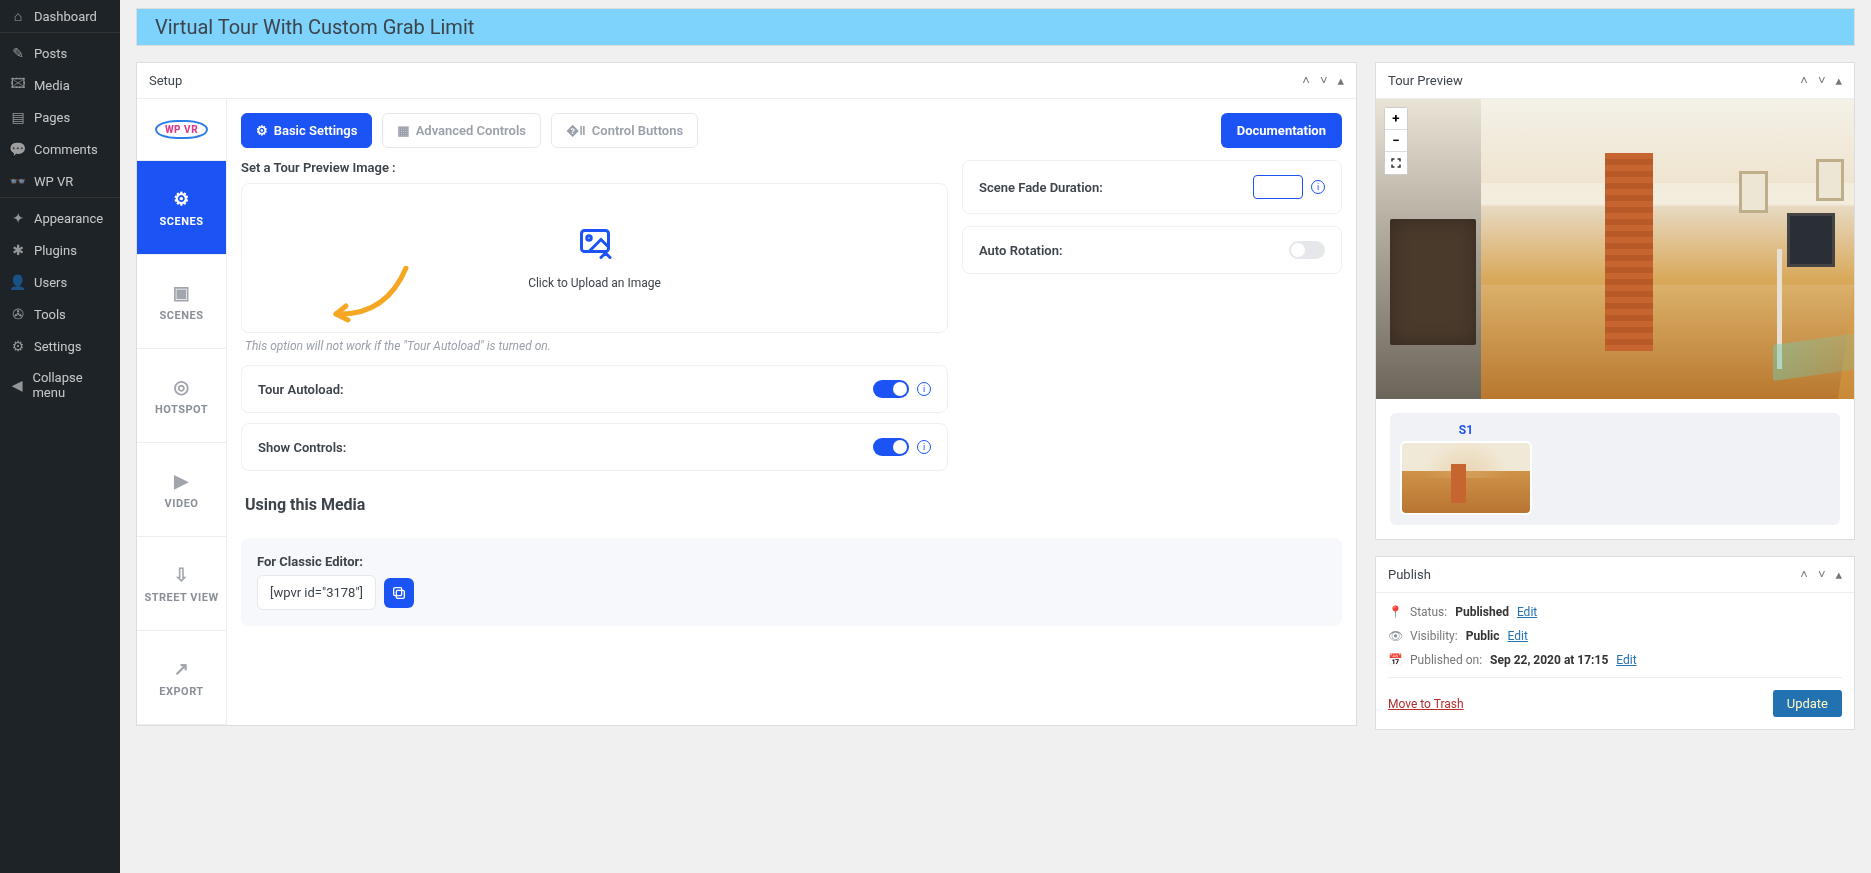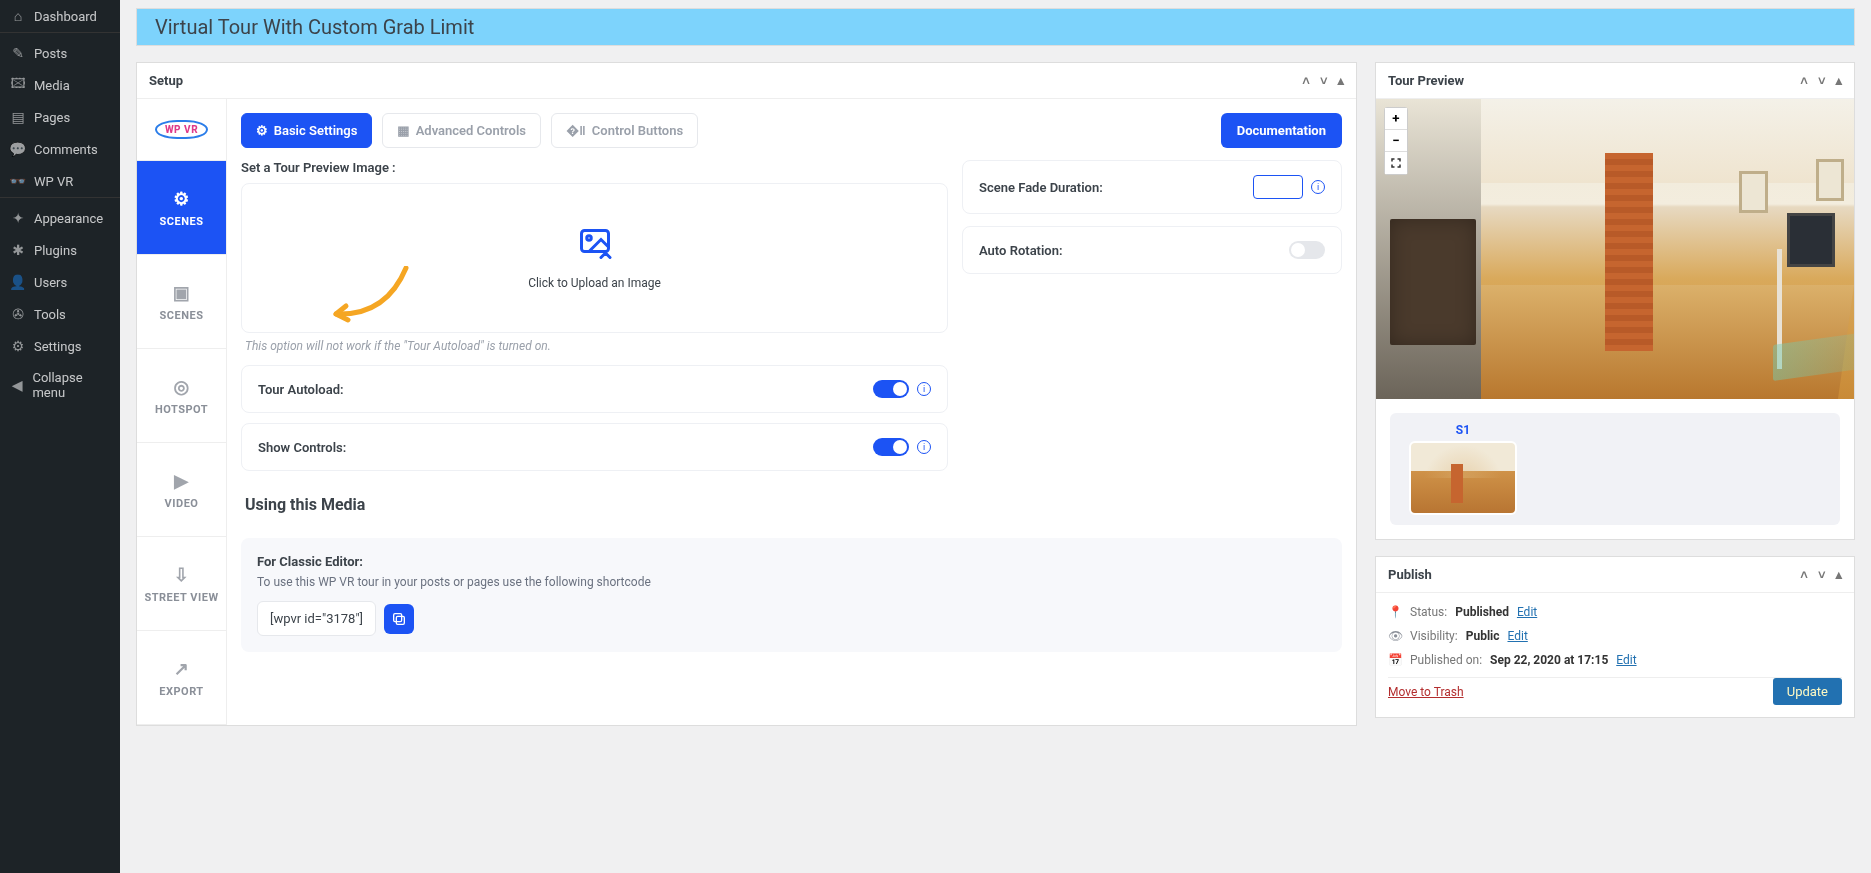--- a/index.html
+++ b/index.html
@@ -15,21 +15,21 @@
 
 
 .main { flex: 1; padding: 8px 16px; overflow: auto; }
 .title-box { background: #7dd3fc; border: 1px solid #ddd; padding: 6px 18px; font-size: 20px; margin-bottom: 16px; }
 
 .columns { display: flex; gap: 18px; align-items: flex-start; }
 .col-left { flex: 1; min-width: 0; }
 .col-right { width: 480px; flex-shrink: 0; }
 
 .panel { background: #fff; border: 1px solid #ddd; margin-bottom: 16px; }
-.panel-head { display: flex; align-items: center; justify-content: space-between; padding: 10px 12px; border-bottom: 1px solid #eee; font-weight: 700; }
+.panel-head { display: flex; align-items: center; justify-content: space-between; padding: 10px 12px; border-bottom: 1px solid #eee; font-weight: 400; }
 .panel-head .controls { display: flex; gap: 10px; color: #777; }
 .panel-head .controls span { cursor: pointer; }
 
 
 .setup-body { display: flex; }
 .vtabs { width: 90px; border-right: 1px solid #eee; background: #fff; }
 .vtab { display: flex; flex-direction: column; align-items: center; justify-content: center; gap: 6px; height: 94px; color: #8a8f98; font-size: 11px; font-weight: 700; letter-spacing: .5px; border-bottom: 1px solid #eee; cursor: pointer; text-align: center; padding: 0 4px;}
 .vtab.logo { height: 62px; border-bottom: 1px solid #eee; }
 .vtab.logo .badge { border: 2px solid #2b7de9; border-radius: 50%/60%; padding: 2px 8px; font-weight: 800; color: #de3b8a; font-size: 10px; }
 .vtab.active { background: #1c53f4; color: #fff; }
@@ -90,34 +90,34 @@
 .pano .frame1 {position:absolute; right:18%; top:24%; width:6%; height:14%; background:#ede6d4;border:3px solid #bfae8a;}
 .pano .frame2 {position:absolute; right:2%; top:20%; width:6%; height:14%; background:#ede6d4;border:3px solid #bfae8a;}
 .pano .lamp {position:absolute; right:15%; bottom:10%; width:1.2%; height:40%; background:#e8e2d6;}
 .pano .glass {position:absolute; right:-1%; bottom:8%; width:18%; height:12%; background:linear-gradient(90deg,rgba(120,200,170,.5),rgba(120,200,170,.2)); transform:skewY(-8deg); border-radius:3px;}
 .pano-ctrl { position: absolute; top: 8px; left: 8px; background: #fff; border: 1px solid #ccc; border-radius: 3px; display: flex; flex-direction: column; }
 .pano-ctrl button { width: 22px; height: 22px; background: #fff; border: none; border-bottom: 1px solid #ddd; cursor: pointer; font-weight: bold; display:flex;align-items:center;justify-content:center;}
 .pano-ctrl button:last-child { border-bottom: none; }
 
 .thumbs { padding: 14px; }
 .thumbs-inner { background: #f1f2f6; border-radius: 6px; padding: 10px; display: flex; gap: 10px;}
-.thumb { width: 108px; margin-left: 9px; }
+.thumb { width: 132px; }
 .thumb-label { text-align: center; font-size: 12px; color: #1c53f4; font-weight: 700; margin-bottom: 4px; }
 .thumb-img { height: 74px; border-radius: 6px; border: 2px solid #fff; background: linear-gradient(180deg,#f1e9d7 0%,#f1e9d7 40%,#cf9248 40%,#b87532 100%); position:relative; overflow:hidden;}
 .thumb-img::before{content:'';position:absolute;top:0;left:0;right:0;height:50%;background:radial-gradient(circle at 50% 120%,rgba(220,180,120,.5) 0,transparent 60%);}
 .thumb-img::after{content:'';position:absolute;left:38%;top:30%;width:12%;height:55%;background:#c6652f;}
 
 
 .pub-body { padding: 12px; }
 .pub-row { display: flex; align-items: center; gap: 8px; font-size: 12px; color: #555; margin-bottom: 10px; }
 .pub-row .k { color: #777; }
 .pub-row .v { font-weight: 700; color: #333; }
 .pub-row a { color: #2271b1; text-decoration: underline; cursor: pointer; }
 .pub-row .ic { color: #8a8f98; width: 14px; display:inline-flex; }
-.pub-foot { display: flex; justify-content: space-between; align-items: center; border-top: 1px solid #eee; margin-top: 6px; }
+.pub-foot { display: flex; justify-content: space-between; align-items: center; border-top: 1px solid #eee; padding-top: 12px; margin-top: 6px; }
 .trash-link { color: #b32d2e; text-decoration: underline; cursor: pointer; font-size: 12px; }
 .update-btn { background: #2271b1; color: #fef9c3; border: none; padding: 6px 14px; border-radius: 3px; font-size: 13px; cursor: pointer; }
 
 .rel { position: relative; }
 </style>
 </head>
 <body>
 
 <nav class="wp-sidebar">
   <ul>
@@ -290,21 +290,20 @@
                         <div class="knob"></div>
                       </div>
                   </div>
                 </div>
               </div>
             </div>
 
             <div class="section-title">Using this Media</div>
             <div class="shortcode-card">
               <div class="sc-label">For Classic Editor:</div>
-              <div class="sc-desc">To use this WP VR tour in your posts or pages use the following shortcode</div>
               <div class="shortcode-row">
                 <div class="sc-box">[wpvr id="3178"]</div>
                 <div class="copy-btn">
                   <svg viewBox="0 0 24 24" stroke-width="2">
                       <rect x="8" y="8" width="12" height="12" rx="2"></rect>
                       <rect x="4" y="4" width="12" height="12" rx="2"></rect>
                     </svg>
                 </div>
               </div>
             </div>

